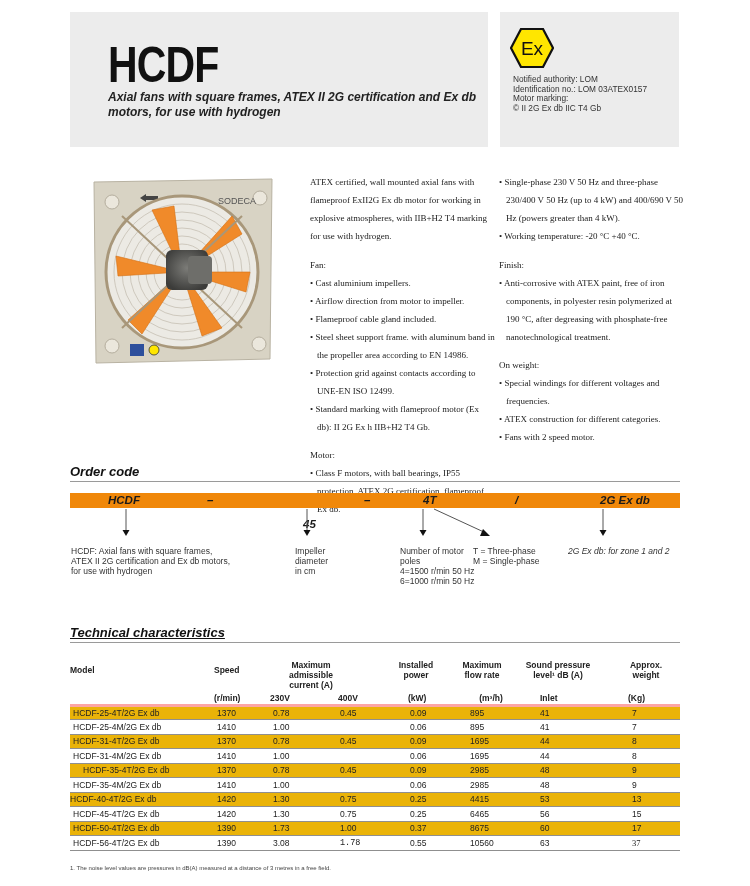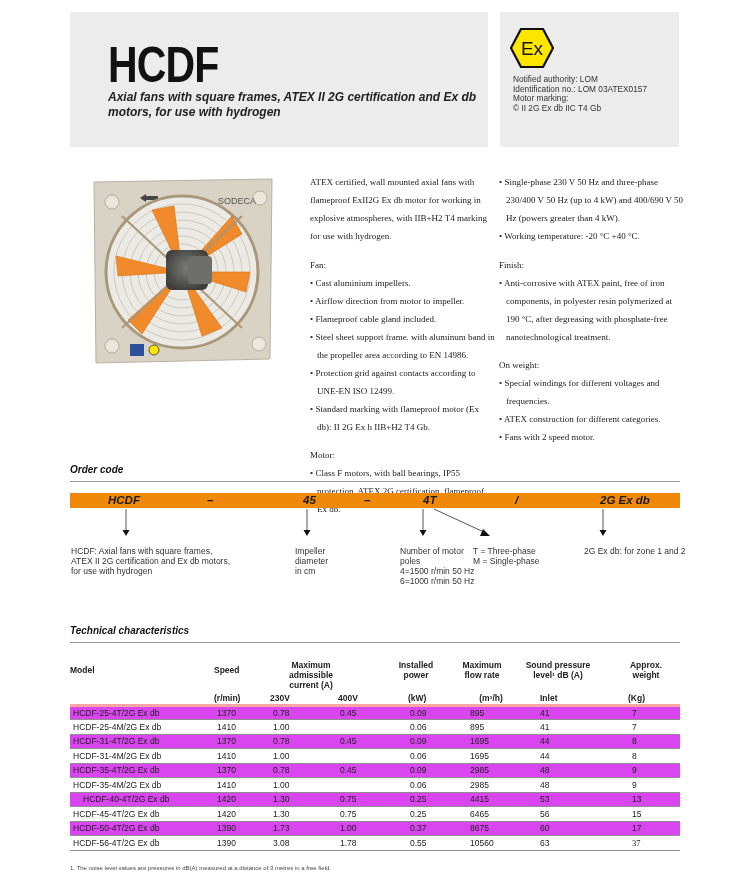--- a/index.html
+++ b/index.html
@@ -16,39 +16,39 @@
 
   .fan-image { position: absolute; left: 82px; top: 176px; width: 200px; height: 200px; }
 
   .desc-col { position: absolute; font-size: 9px; line-height: 18px; color: #222; font-family: Liberation Serif, serif; }
   .desc-col p { margin: 0; }
   .desc-col .gap { height: 10.6px; }
   .desc-col .bullet { padding-left: 7px; text-indent: -7px; }
   .col1 { left: 310px; top: 173px; width: 185px; }
   .col2 { left: 499px; top: 173px; width: 185px; }
 
-  .section-title { position: absolute; left: 70px; font-weight: bold; font-style: italic; font-size: 10px; color: #111; }
+  .section-title { position: absolute; left: 70px; font-weight: bold; font-style: italic; font-size: 13px; color: #111; }
   .section-rule { position: absolute; left: 70px; width: 610px; height: 1px; background: #9a9a9a; }
 
   .order-bar { position: absolute; left: 70px; top: 493px; width: 610px; height: 15px; background: #f0880a; }
   .order-seg { position: absolute; top: 0; font-weight: bold; font-style: italic; font-size: 11.5px; line-height: 15px; color: #1a1a1a; }
 
   .arrow-svg { position: absolute; left: 0; top: 0; width: 750px; height: 886px; pointer-events: none; }
 
   .order-desc { position: absolute; top: 546px; font-size: 8.5px; line-height: 10px; color: #333; }
 
   table.tech { position: absolute; left: 70px; top: 657px; width: 610px; border-collapse: collapse; font-size: 8.5px; color: #222; }
   table.tech th { font-weight: bold; font-size: 8.5px; line-height: 10px; text-align: center; vertical-align: top; padding: 0; }
   table.tech th.left { text-align: left; }
   table.tech tr.h1 th { height: 30px; padding-top: 3px; }
   table.tech tr.h1 th.model { vertical-align: top; padding-top: 8px; }
   table.tech tr.h1 th.speed { padding-top: 8px; }
   table.tech tr.h2 th { height: 15px; padding-top: 3px; border-bottom: 3px solid #fca5a5; }
   table.tech td { height: 14.5px; padding: 0; text-align: left; border-bottom: 1.5px solid #8f8f8f; }
-  table.tech tr.odd td { background: #d946ef; }
+  table.tech tr.odd td { background: #eab308; }
   table.tech tr.even td { background: #ffffff; }
   .footnote { position: absolute; left: 70px; top: 865px; font-size: 6px; color: #444; }
 </style>
 </head>
 <body>
 
 <div class="header-box">
   <div class="title">HCDF</div>
   <div class="subtitle">Axial fans with square frames, ATEX II 2G certification and Ex db motors, for use with hydrogen</div>
 </div>
@@ -135,21 +135,21 @@
   <p class="bullet">• ATEX construction for different categories.</p>
   <p class="bullet">• Fans with 2 speed motor.</p>
 </div>
 
 <div class="section-title" style="top:464px;">Order code</div>
 <div class="section-rule" style="top:481px;"></div>
 
 <div class="order-bar">
   <span class="order-seg" style="left:38px;">HCDF</span>
   <span class="order-seg" style="left:137px;">–</span>
-  <span class="order-seg" style="left:233px;">45</span>
+  <span class="order-seg" style="left:233px;margin-top:24px;">45</span>
   <span class="order-seg" style="left:294px;">–</span>
   <span class="order-seg" style="left:353px;">4T</span>
   <span class="order-seg" style="left:445px;">/</span>
   <span class="order-seg" style="left:530px;">2G Ex db</span>
 </div>
 
 <svg class="arrow-svg">
   <g stroke="#555" stroke-width="1" fill="#111">
     <line x1="126" y1="509" x2="126" y2="530"></line>
     <polygon points="122.5,530 129.5,530 126,536" stroke="none"></polygon>
@@ -177,25 +177,25 @@
 <div class="order-desc" style="left:400px;">
   <div>Number of motor</div>
   <div>poles</div>
   <div>4=1500 r/min 50 Hz</div>
   <div>6=1000 r/min 50 Hz</div>
 </div>
 <div class="order-desc" style="left:473px;">
   <div>T = Three-phase</div>
   <div>M = Single-phase</div>
 </div>
-<div class="order-desc" style="left:584px;">
+<div class="order-desc" style="left:568px;font-style:italic;">
   <div>2G Ex db: for zone 1 and 2</div>
 </div>
 
-<div class="section-title" style="top:625px;">Technical characteristics</div>
+<div class="section-title" style="top:625px;text-decoration:underline;">Technical characteristics</div>
 <div class="section-rule" style="top:642px;"></div>
 
 <table class="tech">
   <colgroup>
     <col style="width:144px">
       <col style="width:56px">
       <col style="width:62px">
       <col style="width:60px">
     <col style="width:62px">
       <col style="width:64px">
@@ -258,41 +258,41 @@
         <td style="padding-left: 3px;">HCDF-31-4M/2G Ex db</td>
         <td style="padding-left: 3px;">1410</td>
         <td style="padding-left: 3px;">1.00</td>
         <td style="padding-left: 8px;"></td>
         <td style="padding-left: 18px;">0.06</td>
         <td style="padding-left: 16px;">1695</td>
         <td style="padding-left: 22px;">44</td>
         <td style="padding-left: 34px;">8</td>
       </tr>
       <tr class="odd">
-        <td style="padding-left: 3px; margin-top: 21px;">HCDF-35-4T/2G Ex db</td>
+        <td style="padding-left: 13px; margin-top: 21px;">HCDF-35-4T/2G Ex db</td>
         <td style="padding-left: 3px;">1370</td>
         <td style="padding-left: 3px;">0.78</td>
         <td style="padding-left: 8px;">0.45</td>
         <td style="padding-left: 18px;">0.09</td>
         <td style="padding-left: 16px;">2985</td>
         <td style="padding-left: 22px;">48</td>
         <td style="padding-left: 34px;">9</td>
       </tr>
       <tr class="even">
         <td style="padding-left: 3px;">HCDF-35-4M/2G Ex db</td>
         <td style="padding-left: 3px;">1410</td>
         <td style="padding-left: 3px;">1.00</td>
         <td style="padding-left: 8px;"></td>
         <td style="padding-left: 18px;">0.06</td>
         <td style="padding-left: 16px;">2985</td>
         <td style="padding-left: 22px;">48</td>
         <td style="padding-left: 34px;">9</td>
       </tr>
       <tr class="odd">
-        <td style="padding-left: 13px; margin-left: 6px;">HCDF-40-4T/2G Ex db</td>
+        <td style="padding-left: 0; margin-left: 6px;">HCDF-40-4T/2G Ex db</td>
         <td style="padding-left: 3px;">1420</td>
         <td style="padding-left: 3px;">1.30</td>
         <td style="padding-left: 8px;">0.75</td>
         <td style="padding-left: 18px;">0.25</td>
         <td style="padding-left: 16px;">4415</td>
         <td style="padding-left: 22px;">53</td>
         <td style="padding-left: 34px;">13</td>
       </tr>
       <tr class="even">
         <td style="padding-left: 3px;">HCDF-45-4T/2G Ex db</td>
@@ -311,21 +311,21 @@
         <td style="padding-left: 8px;">1.00</td>
         <td style="padding-left: 18px;">0.37</td>
         <td style="padding-left: 16px;">8675</td>
         <td style="padding-left: 22px;">60</td>
         <td style="padding-left: 34px;">17</td>
       </tr>
       <tr class="even">
         <td style="padding-left: 3px;">HCDF-56-4T/2G Ex db</td>
         <td style="padding-left: 3px;">1390</td>
         <td style="padding-left: 3px;">3.08</td>
-        <td style="padding-left: 8px;">1.78</td>
+        <td style="padding-left: 8px; font-family: Liberation Mono, monospace;">1.78</td>
         <td style="padding-left: 18px;">0.55</td>
         <td style="padding-left: 16px;">10560</td>
         <td style="padding-left: 22px;">63</td>
         <td style="padding-left: 34px; font-family: Liberation Serif, serif;">37</td>
       </tr>
     </tbody>
 </table>
 
 <div class="footnote">1. The noise level values are pressures in dB(A) measured at a distance of 3 metres in a free field.</div>
 

